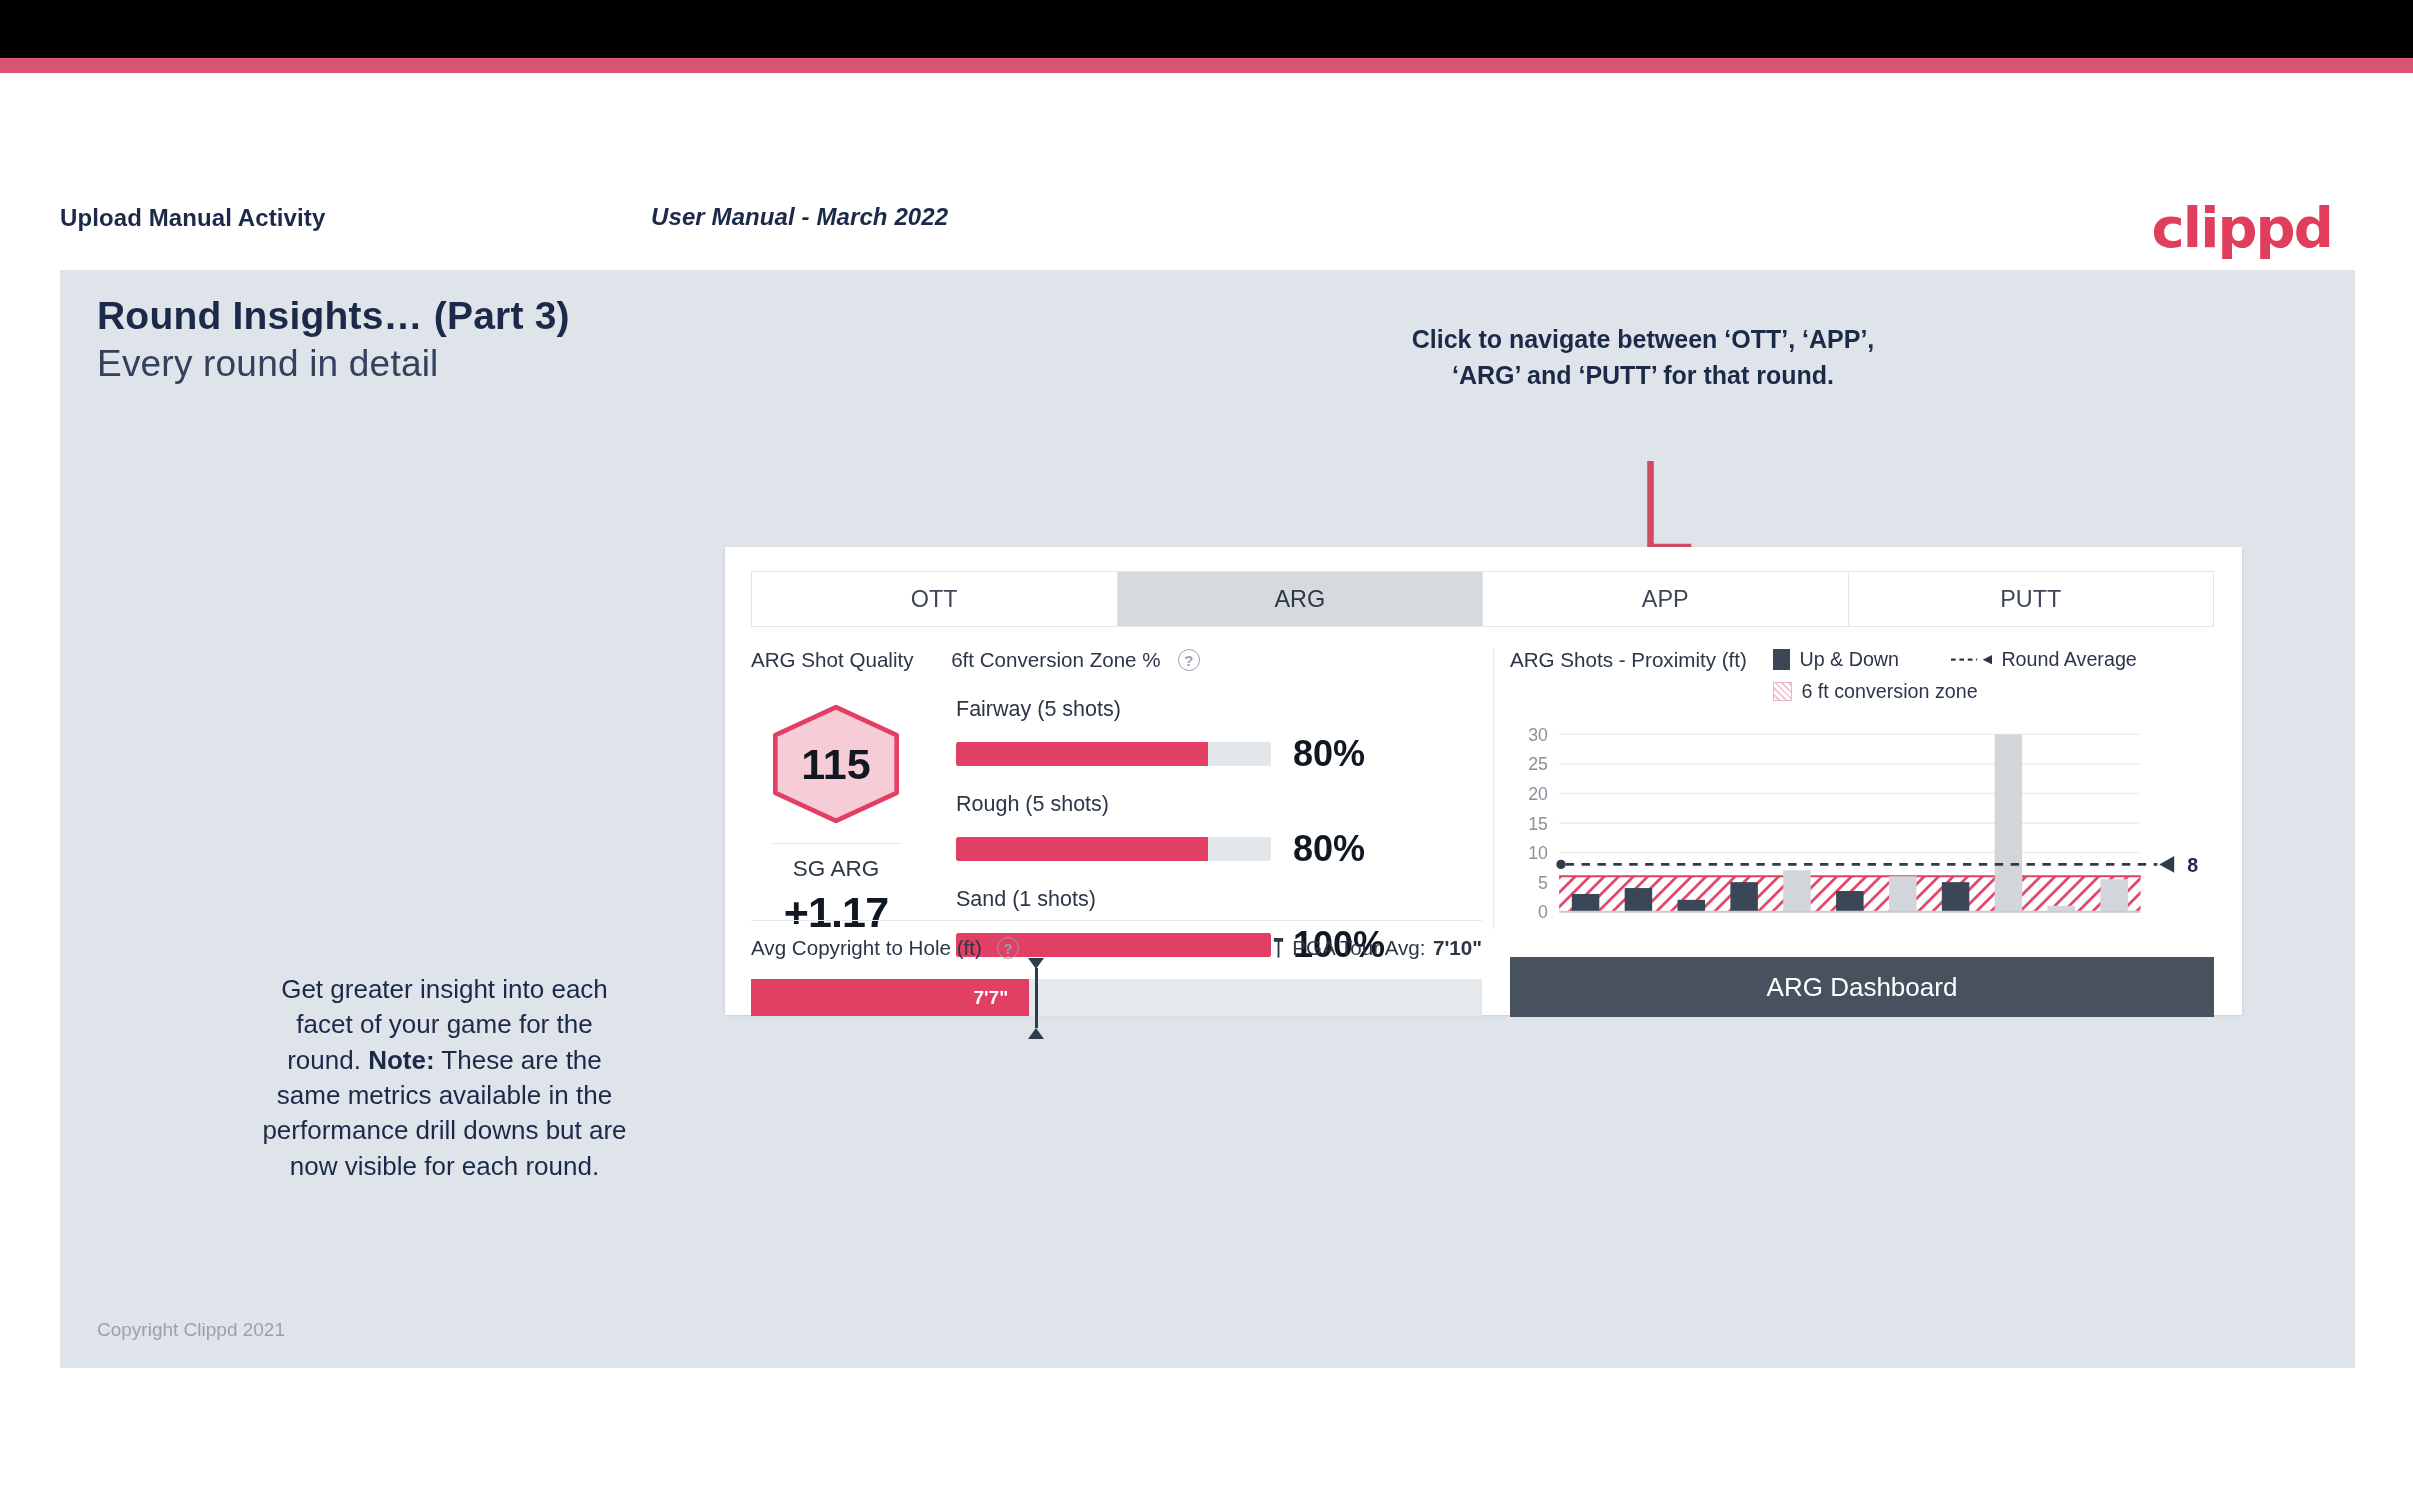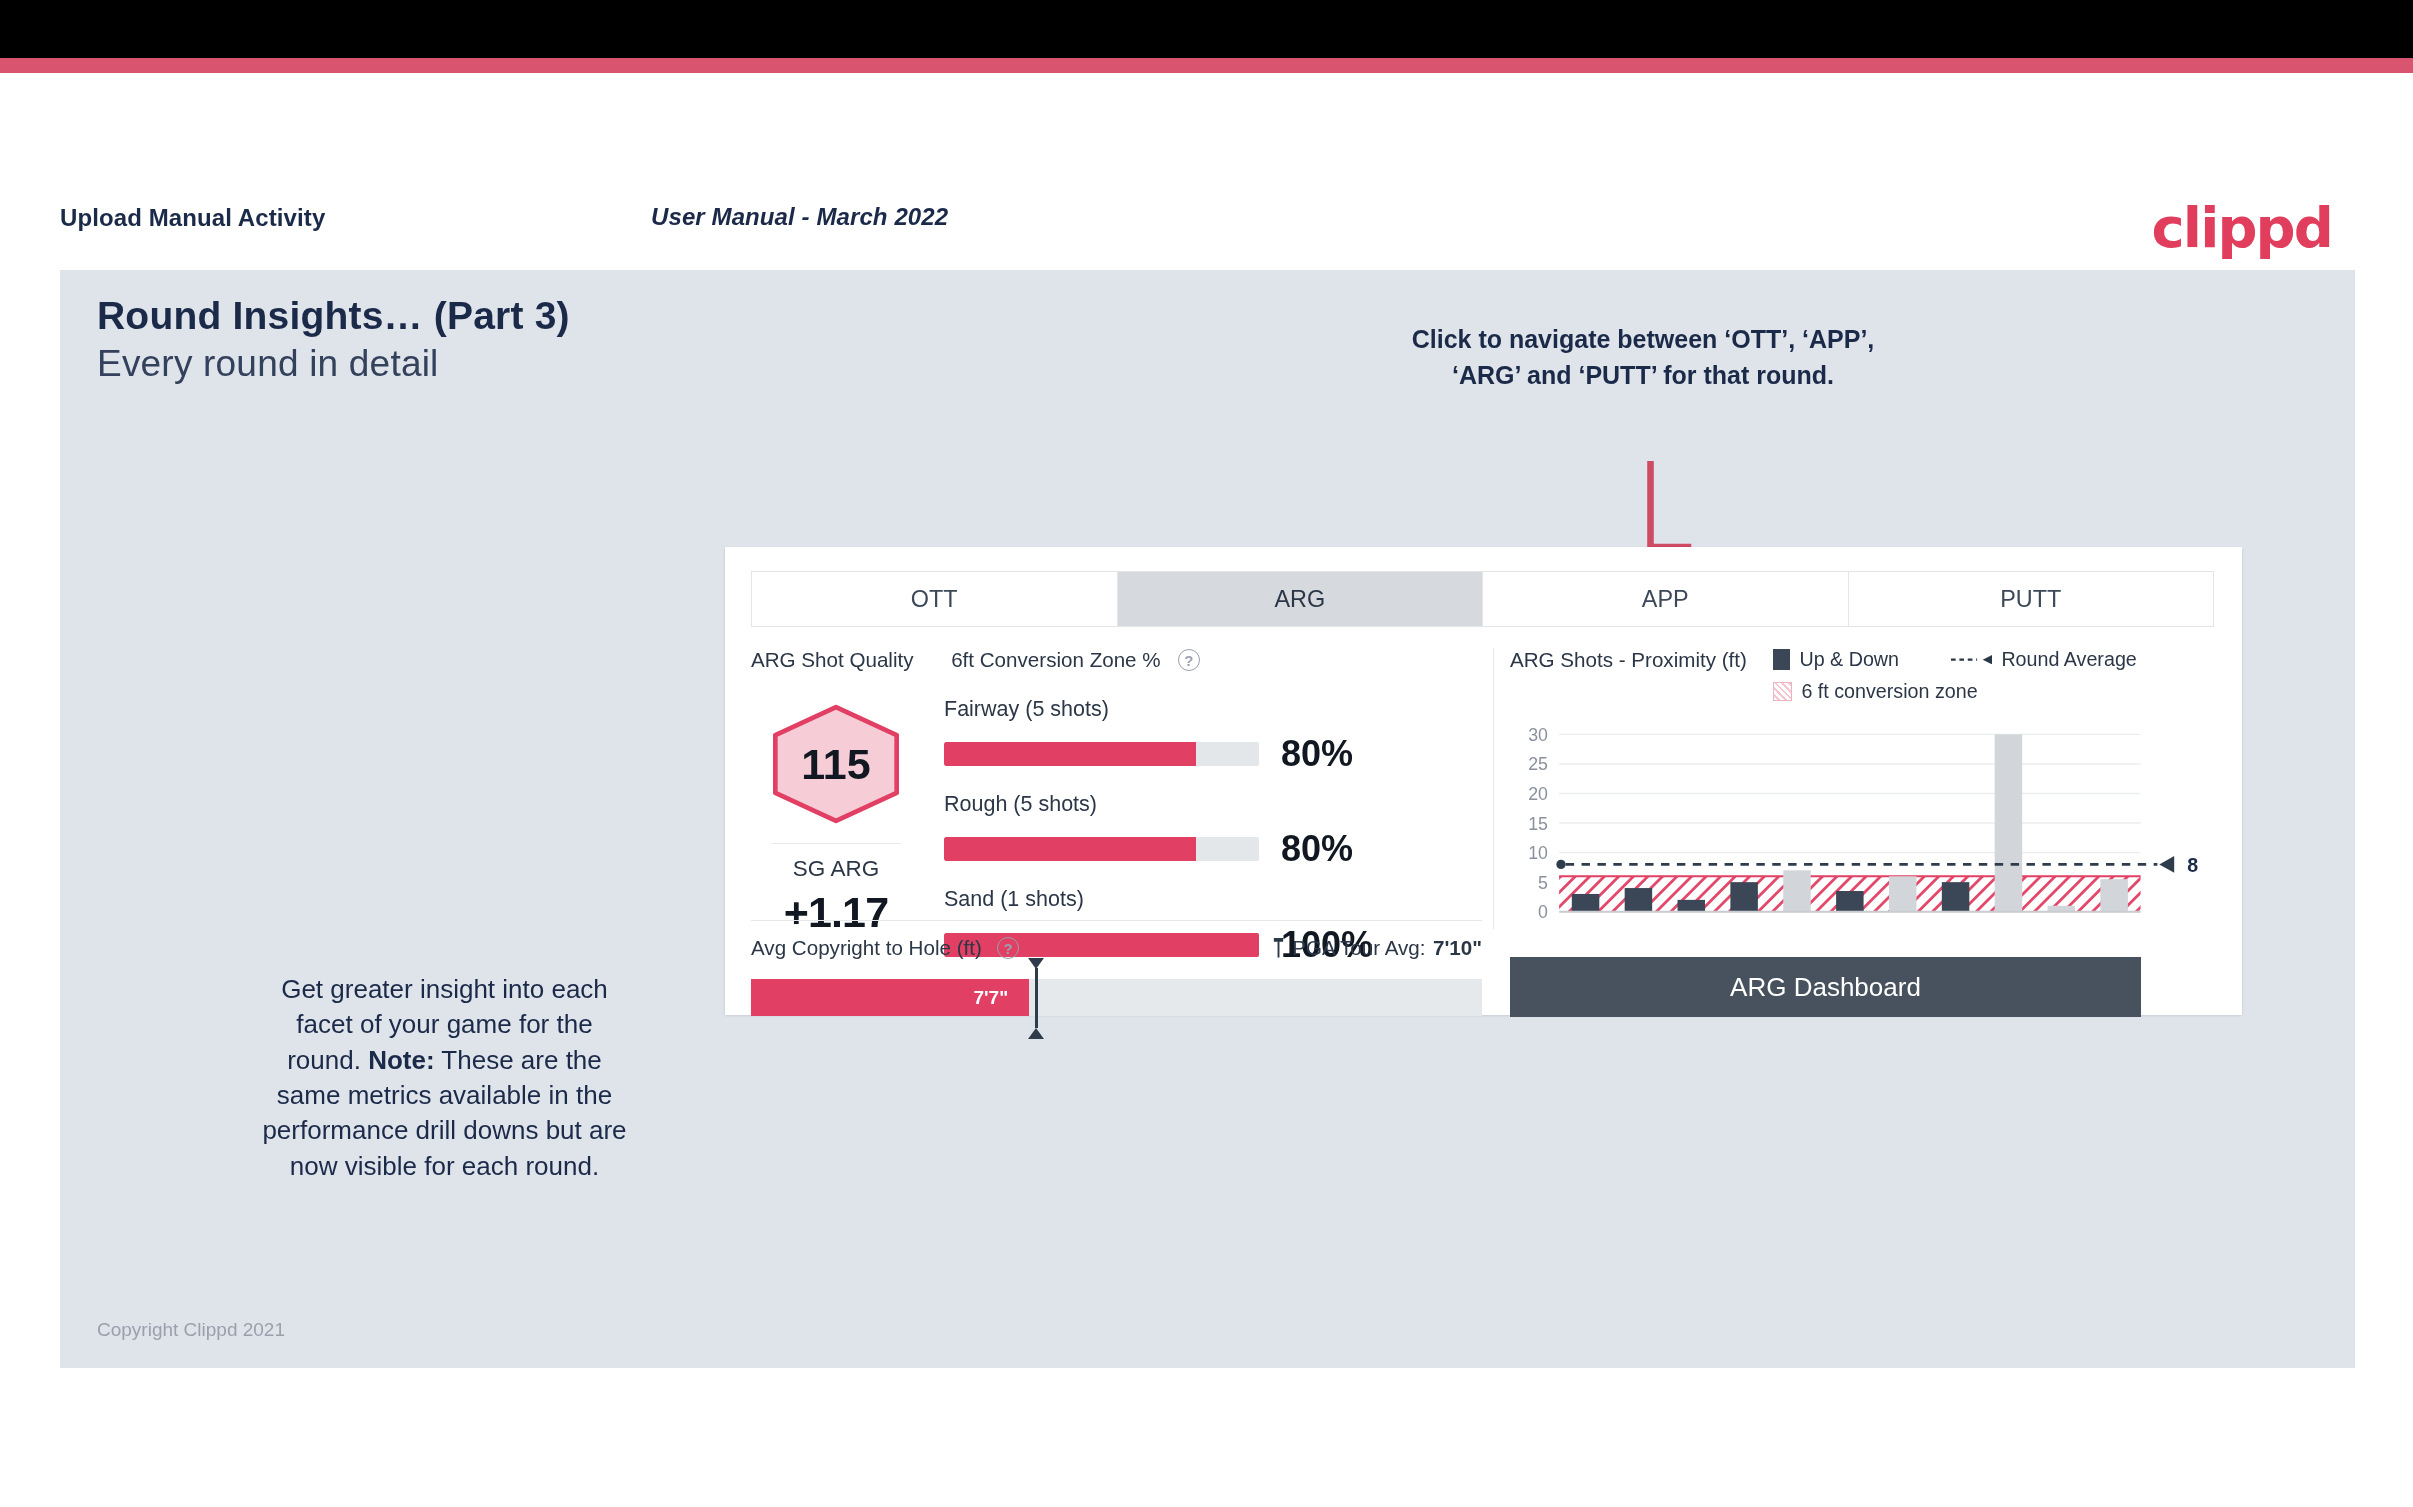--- a/index.html
+++ b/index.html
@@ -71,21 +71,21 @@
              display:flex; align-items:center; justify-content:center;
              font-size:43px; font-weight:bold; color:#111821; }
 
   .sgdiv  { position:absolute; left:20.6px; top:195px; width:129px; height:0.9px; background:#e6e8ec; }
   .sglabel{ position:absolute; left:15px; top:208px; width:140px; text-align:center; font-size:22.5px; color:#2b3647; }
   .sgval  { position:absolute; left:15px; top:240px; width:140px; text-align:center;
             font-size:43px; font-weight:bold; color:#111821; letter-spacing:-0.9px; }
 
   
   .conv { position:absolute; left:193px; top:49px; width:524px; }
-  .conv-item { margin-bottom:17px; }
+  .conv-item { margin-bottom:17px;margin-left:12px; }
   .conv-name { font-size:21.5px; color:#2b3647; margin-bottom:11.2px; }
   .conv-line { display:flex; align-items:center; gap:22px; }
   .conv-track { width:315px; height:24px; background:#e4e7ea; border-radius:1.9px; overflow:hidden; }
   .conv-fill  { height:100%; background:#e13f63; border-radius:1.9px 0 0 1.9px; }
   .conv-pct   { font-size:36px; font-weight:bold; color:#111821; }
 
   
   .prox { position:absolute; left:26px; top:391px; width:731px; }
   .prox-divider { position:absolute; left:26px; top:373px; width:731px; height:0.9px; background:#e6e8ec; }
   .prox-head { display:flex; align-items:center; width:731px; }
@@ -110,21 +110,21 @@
   .sw-dark { width:17px; height:20.6px; background:#3b4756; }
   .sw-hatch { width:19px; height:19px; border:0.9px solid #eab4c2;
               background:repeating-linear-gradient(45deg,#fff 0 2.8px,#f3c6d1 2.8px 4.7px); }
   .sw-dash { display:inline-block; width:41px; height:9.4px; position:relative; }
 
   
   .chart { position:absolute; left:0px; top:73px; width:704px; height:215px; }
   .chart-svg { position:absolute; left:0; top:0; }
 
   
-  .dash-btn { position:absolute; left:0px; top:309px; width:631px; height:60px;
+  .dash-btn { position:absolute; left:0px; top:309px; width:704px; height:60px;
               background:#47525e; color:#ffffff; font-size:26px;
               display:flex; align-items:center; justify-content:center; cursor:pointer; }
 </style>
 </head>
 <body>
 
 <div id="root">
 
   <div class="topbar-black"></div>
   <div class="topbar-pink"></div>

